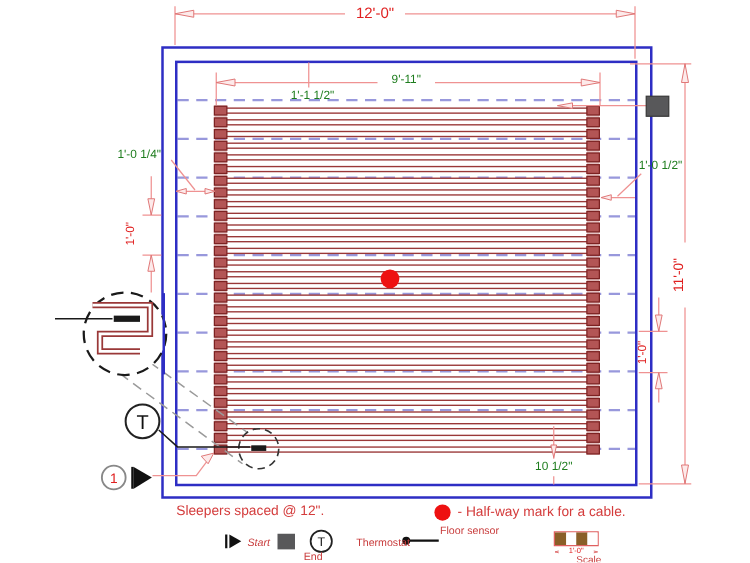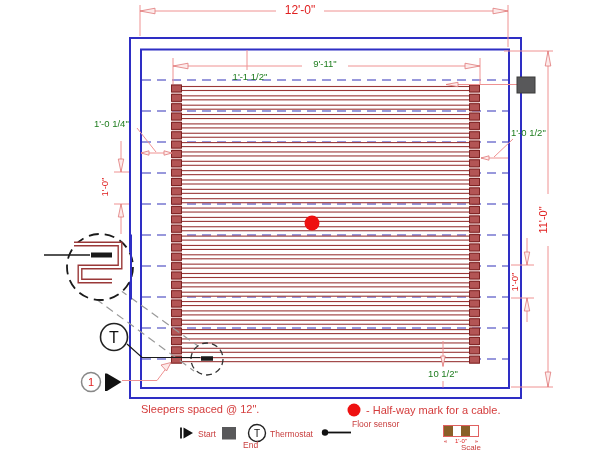--- a/index.html
+++ b/index.html
@@ -284,23 +284,23 @@
   <div class="lbl fs11 c-red rot" style="left:537px;top:246px;width:52px;background:#fff;">11'-0"</div>
 
   <div class="lbl fs95 c-red rot" style="left:99px;top:206px;width:38px;">1'-0"</div>
 
   <div class="lbl fs95 c-red rot" style="left:509px;top:301px;width:38px;">1'-0"</div>
 
   <div class="lbl fs11 c-note" style="left:141px;top:403px;">Sleepers spaced @ 12".</div>
 
   <div class="lbl fs11 c-note" style="left:366px;top:404px;">- Half-way mark for a cable.</div>
 
-  <div class="lbl fs85 c-leg" style="left:198px;top:429px;">Start</div>
+  <div class="lbl fs85 c-leg" style="left:198px;top:429px;font-style:italic;">Start</div>
   <div class="lbl fs85 c-leg" style="left:243px;top:440px;">End</div>
-  <div class="lbl fs85 c-leg" style="left:270px;top:429px;">Thermostat</div>
+  <div class="lbl fs85 c-leg" style="left:285px;top:429px;">Thermostat</div>
   <div class="lbl fs85 c-leg" style="left:352px;top:419px;">Floor sensor</div>
   <div class="lbl fs8 c-leg" style="left:417px;top:443px;padding-left:44px;">Scale</div>
 
   <div class="scalebar">
     <span class="sb1"></span>
       <span class="sb2"></span>
       <span class="sb1"></span>
       <span class="sb2"></span>
   </div>
   <div class="lbl fs6 c-red scaletext" style="left:447px;top:437.5px;width:28px;">1'-0"</div>

